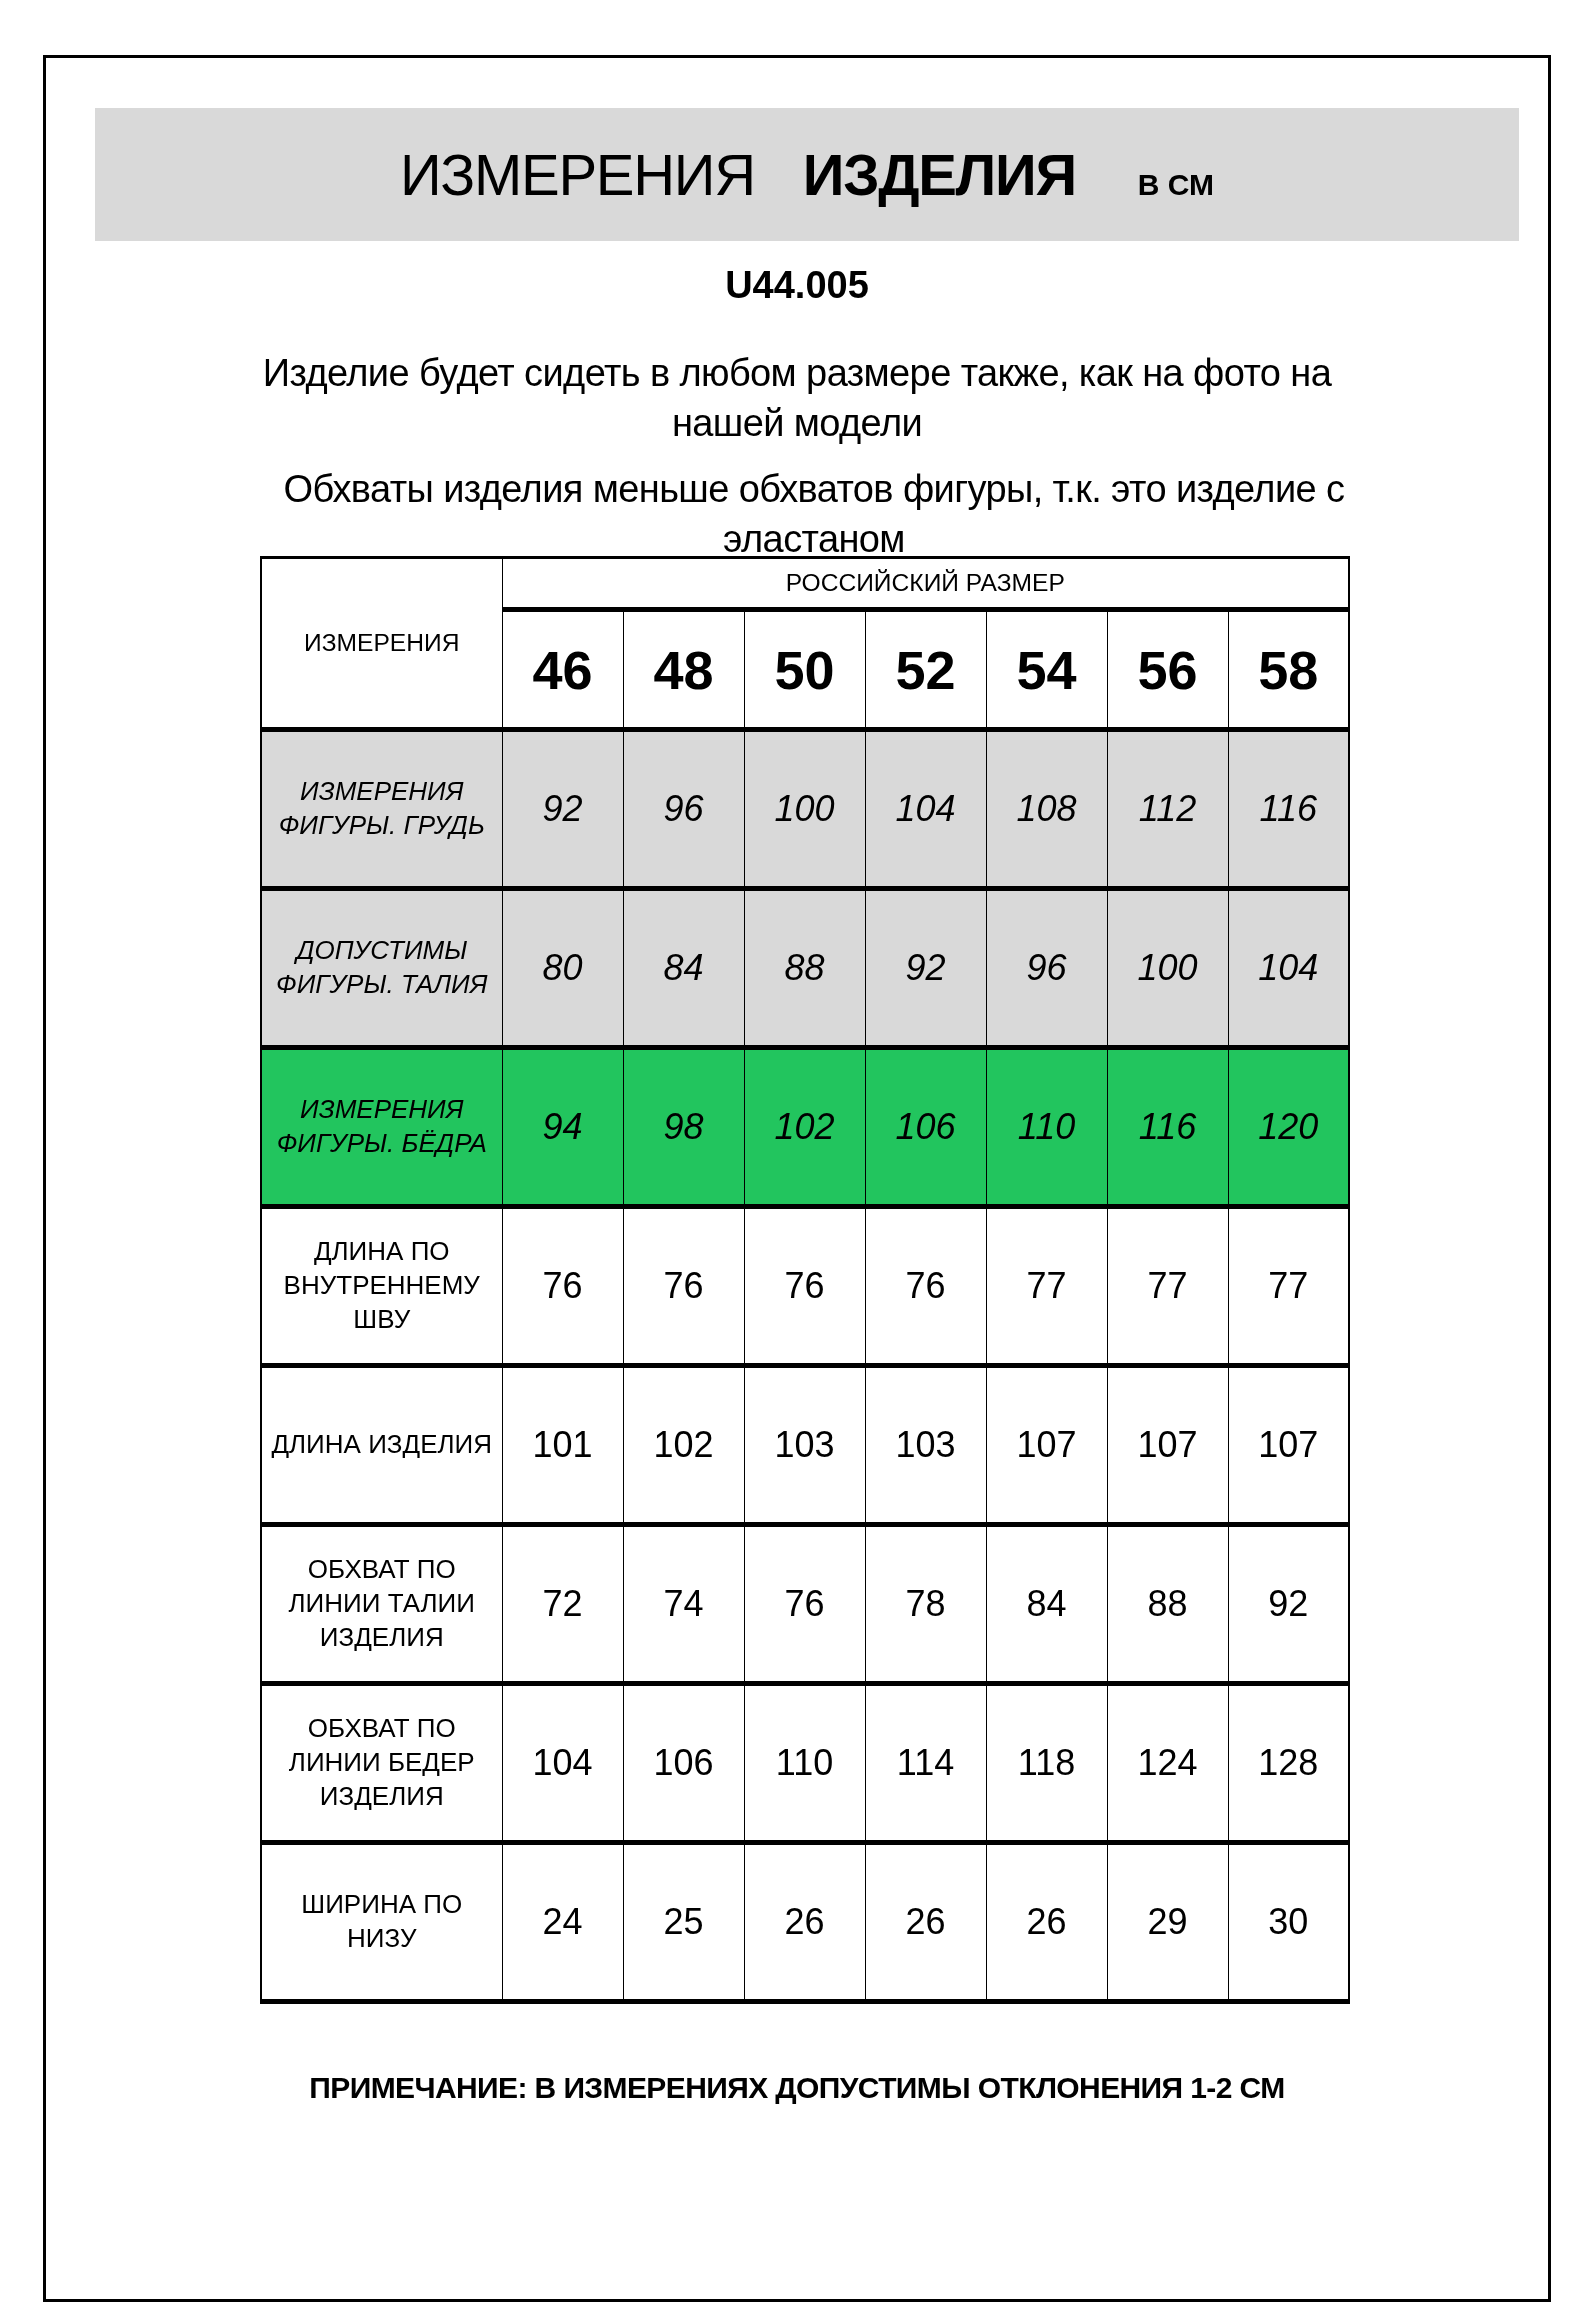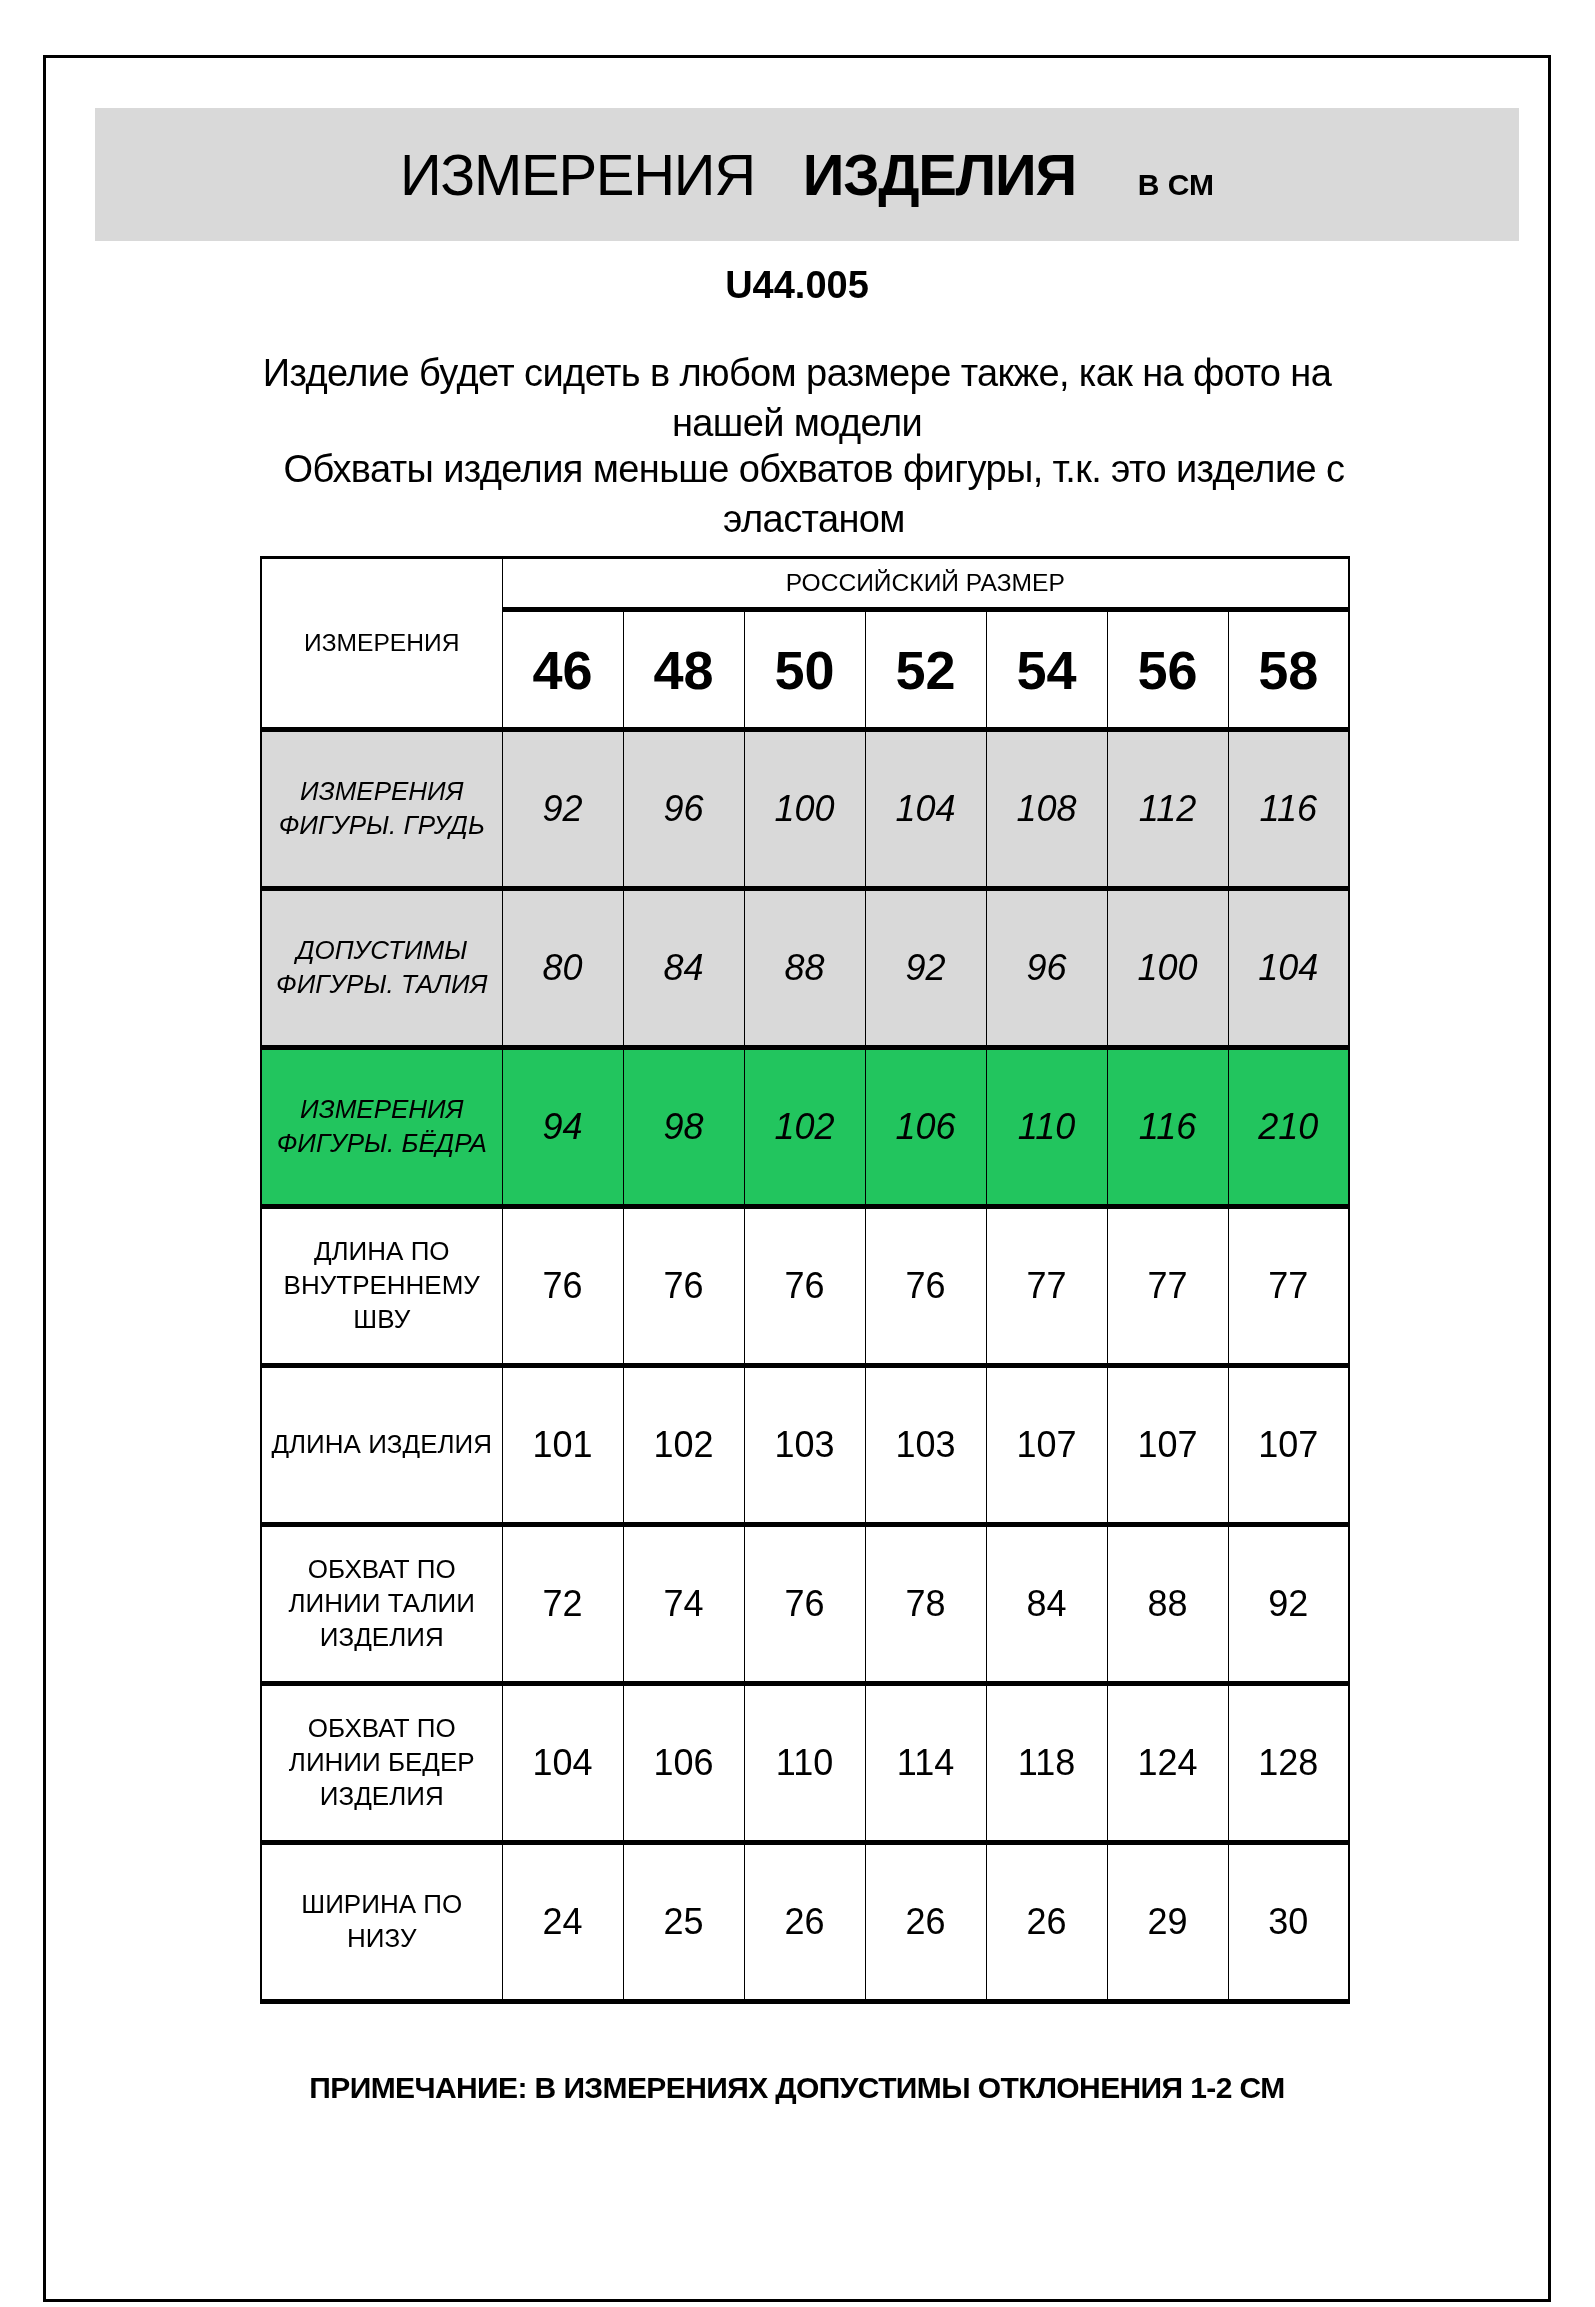--- a/index.html
+++ b/index.html
@@ -14,21 +14,21 @@
   .t1{font-size:58px;font-weight:400;letter-spacing:-1.3px;}
   .t2{font-size:58px;font-weight:700;letter-spacing:-1.3px;margin-left:48px;}
   .t3{font-size:30px;font-weight:700;margin-left:62px;}
   
   .model{position:absolute;left:0;right:0;top:206px;text-align:center;
          font-size:38px;font-weight:700;}
   
   .para{position:absolute;left:0;right:0;text-align:center;
         font-size:38px;line-height:1.32;letter-spacing:-0.6px;}
   .para1{top:290px;}
-  .para2{top:386px;padding-left:34px;}
+  .para2{top:406px;padding-left:34px;}
   
   table.sizetable{position:absolute;left:214px;top:498px;width:1088px;
         border-collapse:collapse;table-layout:fixed;
         border-left:2.6px solid #000;border-right:2.6px solid #000;
         border-top:3.9px solid #000;border-bottom:5.2px solid #000;}
   table.sizetable td{border-left:1.9px solid #000;border-right:1.9px solid #000;
         text-align:center;vertical-align:middle;padding:0 3.9px;box-sizing:border-box;}
   tr.hsep td{border-top:5.2px solid #000;}
   td.corner{font-size:24.6px;}
   td.group{font-size:24.6px;height:52px;}
@@ -110,21 +110,21 @@
         <td class="val">104</td>
       </tr>
       <tr class="datarow grayrow hsep" style="background-color: #22c55e;">
         <td class="rowlabel">ИЗМЕРЕНИЯ ФИГУРЫ. БЁДРА</td>
         <td class="val">94</td>
         <td class="val">98</td>
         <td class="val">102</td>
         <td class="val">106</td>
         <td class="val">110</td>
         <td class="val">116</td>
-        <td class="val">210</td>
+        <td class="val">120</td>
       </tr>
       <tr class="datarow hsep">
         <td class="rowlabel">ДЛИНА ПО ВНУТРЕННЕМУ ШВУ</td>
         <td class="val">76</td>
         <td class="val">76</td>
         <td class="val">76</td>
         <td class="val">76</td>
         <td class="val">77</td>
         <td class="val">77</td>
         <td class="val">77</td>

